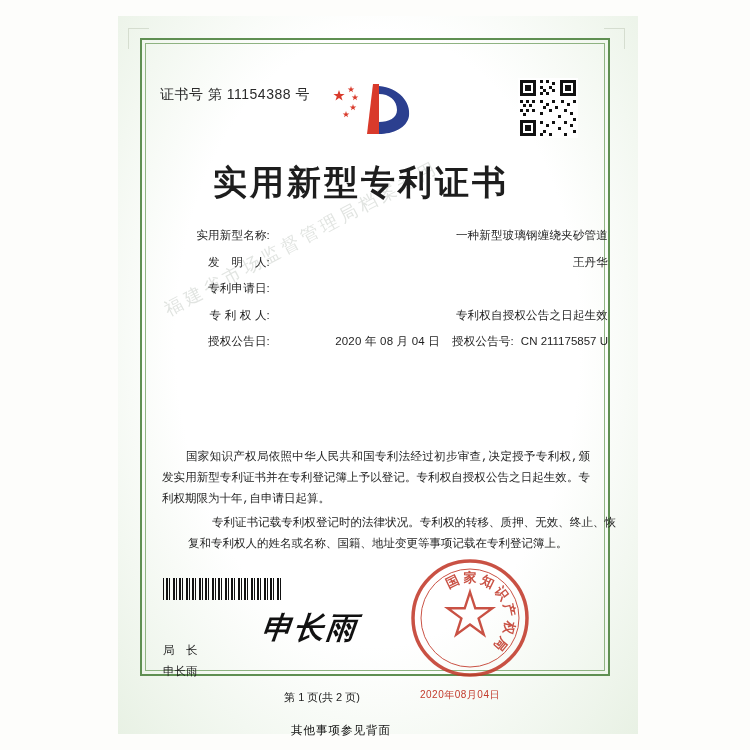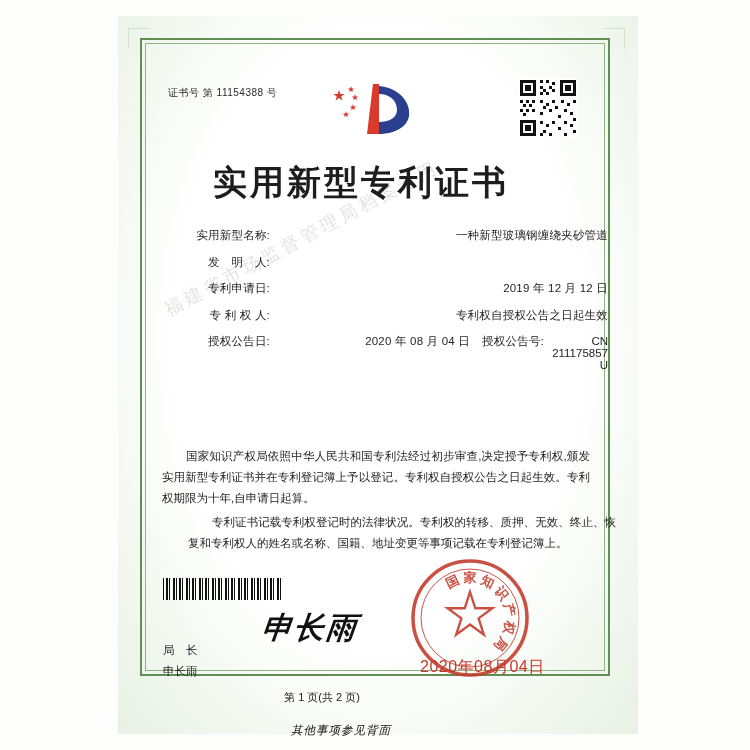--- a/index.html
+++ b/index.html
@@ -51,23 +51,23 @@
     border-left: 1px solid #cfd8c9;
     border-top: 1px solid #cfd8c9;
     opacity: .8;
   }
   .curl.tl { left: 128px; top: 28px; }
   .curl.tr { left: 604px; top: 28px; transform: scaleX(-1); }
 
   
   .cert-no {
     position: absolute;
-    left: 168px;
+    left: 160px;
     top: 86px;
-    font-size: 10px;
+    font-size: 14px;
     color: #2a2a2a;
     letter-spacing: .5px;
   }
   .logo {
     position: absolute;
     left: 327px;
     top: 78px;
     width: 96px;
     height: 60px;
   }
@@ -109,21 +109,20 @@
   }
   .row .lab {
     width: 92px;
     flex: 0 0 92px;
     letter-spacing: 0.2px;
     white-space: nowrap;
   }
   .row .val {
     flex: 1 1 auto;
     letter-spacing: .2px;
-    margin-left: 30px;
   }
   .row.two .val {
     flex: 0 0 auto;
     width: 170px;
   }
   .row.two .lab2 {
     flex: 0 0 74px;
     width: 74px;
     letter-spacing: 0.2px;
     white-space: nowrap;
@@ -135,21 +134,21 @@
   
   .para {
     position: absolute;
     left: 162px;
     width: 428px;
     font-size: 11.5px;
     line-height: 21px;
     color: #1f1f1f;
     text-align: justify;
   }
-  .para.p1 { top: 446px; }
+  .para.p1 { top: 446px; font-family: Liberation Mono, monospace; }
   .para.p2 { top: 512px; margin-left: 26px; }
   .indent { text-indent: 24px; display: block; }
 
   
   .barcode {
     position: absolute;
     left: 163px;
     top: 578px;
     width: 118px;
     height: 22px;
@@ -188,22 +187,22 @@
   .seal {
     position: absolute;
     left: 408px;
     top: 556px;
     width: 124px;
     height: 124px;
   }
   .seal-date {
     position: absolute;
     left: 420px;
-    top: 657px;
-    font-size: 16px;
+    top: 688px;
+    font-size: 10px;
     color: #c23a2b;
     letter-spacing: .5px;
   }
 
   .page-no {
     position: absolute;
     top: 690px;
     left: 0;
     width: 644px;
     text-align: center;
@@ -212,21 +211,20 @@
   }
   .footnote {
     position: absolute;
     top: 723px;
     left: 0;
     width: 682px;
     text-align: center;
     font-size: 11.5px;
     color: #111;
     letter-spacing: 1px;
-    font-style: italic;
   }
 
   
   .watermark {
     position: absolute;
     left: 160px;
     top: 300px;
     width: 330px;
     font-size: 18px;
     color: rgba(120,130,120,0.22);
@@ -329,24 +327,24 @@
 
   <div class="title">实用新型专利证书</div>
 
   <div class="fields">
     <div class="row">
       <span class="lab">实用新型名称:</span>
       <span class="val">一种新型玻璃钢缠绕夹砂管道</span>
     </div>
     <div class="row">
       <span class="lab">发　明　人:</span>
+      <span class="val">王丹华</span>
     </div>
     <div class="row">
       <span class="lab">专利申请日:</span>
-      <span class="val">2019 年 12 月 12 日</span>
     </div>
     <div class="row">
       <span class="lab">专 利 权 人:</span>
       <span class="val">专利权自授权公告之日起生效</span>
     </div>
     <div class="row two">
       <span class="lab">授权公告日:</span>
       <span class="val">2020 年 08 月 04 日</span>
       <span class="lab2">授权公告号:</span>
       <span class="val2">CN 211175857 U</span>

